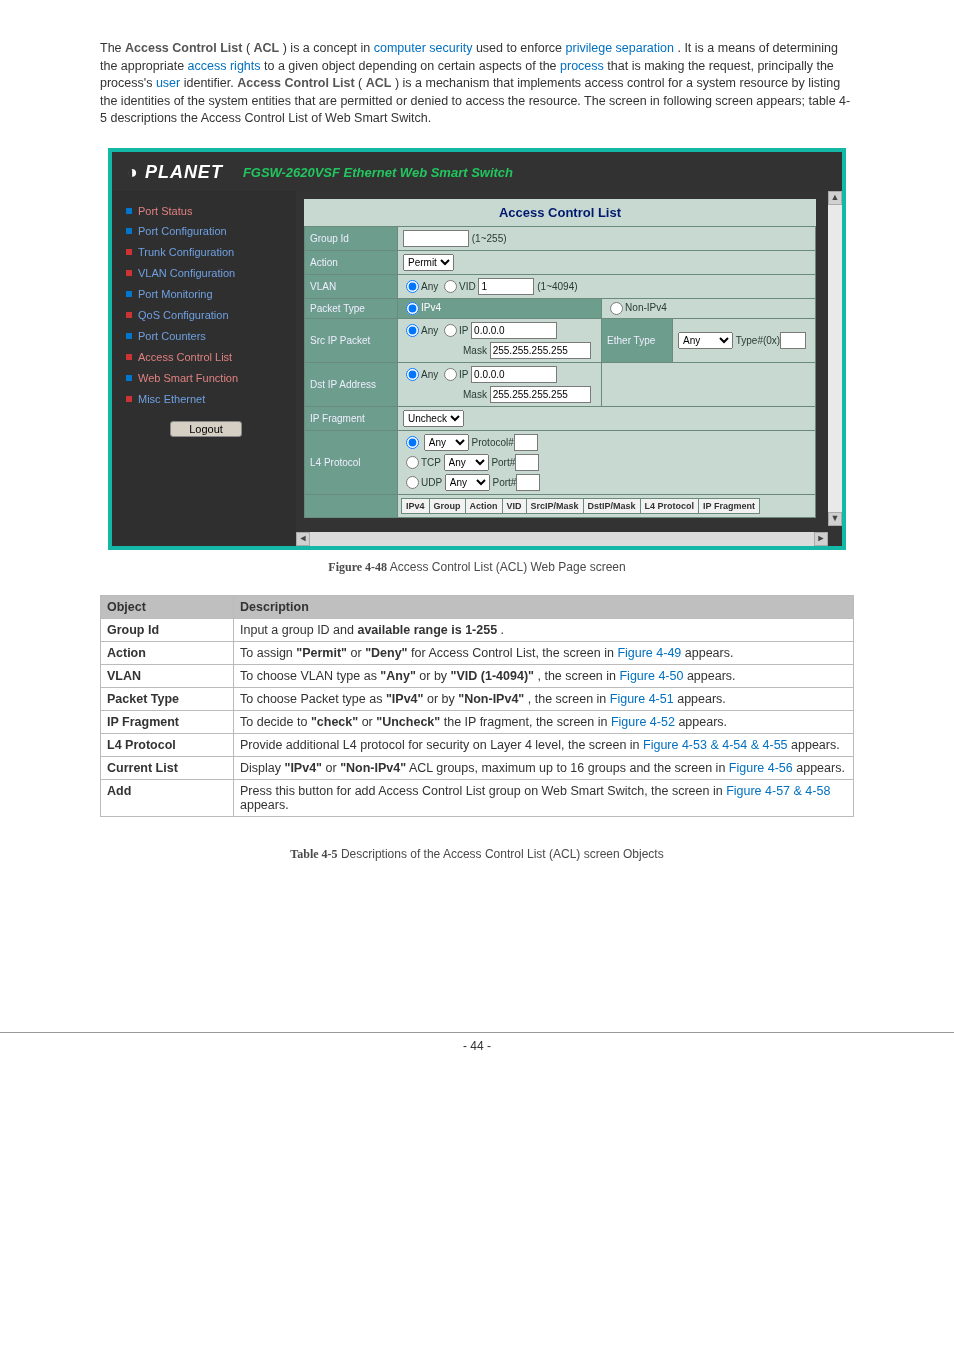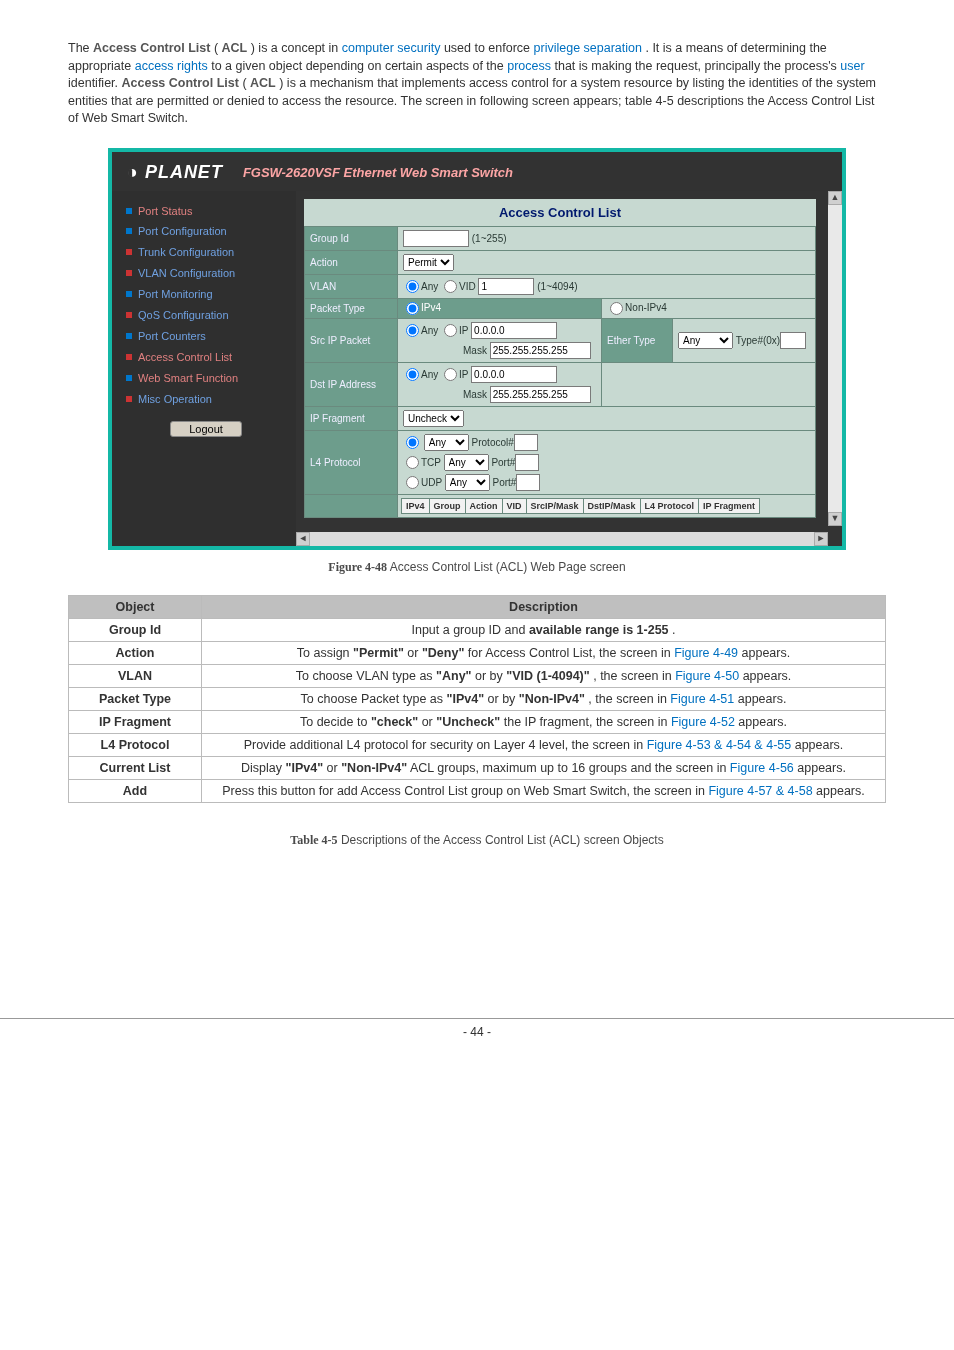--- a/index.html
+++ b/index.html
@@ -10,21 +10,21 @@
     color: #333;
     background: #fff;
   }
   .page {
     width: 954px;
     margin: 0 auto;
     padding: 40px 0 20px 0;
     box-sizing: border-box;
   }
   .content {
-    padding: 0 68px;
+    padding: 0 100px;
   }
   .intro {
     margin-bottom: 20px;
     line-height: 1.4;
     font-size: 12.5px;
   }
   .intro a { color: #0070c0; text-decoration: none; }
   .intro .bold { font-weight: bold; color: #555; }
 
   .screenshot {
@@ -41,21 +41,21 @@
     align-items: center;
   }
   .ss-logo {
     font-size: 18px;
     font-weight: bold;
     font-style: italic;
     letter-spacing: 1px;
     margin-right: 20px;
   }
   .ss-title {
-    color: #fca5a5;
+    color: #22c55e;
     font-weight: bold;
     font-style: italic;
     font-size: 13px;
   }
   .ss-body {
     display: flex;
     background: #333;
   }
   .ss-sidebar {
     width: 160px;
@@ -187,21 +187,21 @@
   .desc-table {
     width: 100%;
     border-collapse: collapse;
     font-size: 12.5px;
     margin-top: 10px;
   }
   .desc-table th, .desc-table td {
     border: 1px solid #bbb;
     padding: 4px 6px;
     vertical-align: top;
-    text-align: center;
+    text-align: left;
   }
   .desc-table th {
     background: #bfbfbf;
     font-weight: bold;
   }
   .desc-table .obj-col {
     width: 120px;
     font-weight: bold;
     background: #fff;
   }
@@ -254,21 +254,21 @@
         <div class="ss-sidebar">
           <div class="item"><span class="bullet b-blue"></span><span style="color:#e08080">Port Status</span></div>
           <div class="item"><span class="bullet b-blue"></span><span style="color:#6fa0e0">Port Configuration</span></div>
           <div class="item"><span class="bullet b-red"></span><span style="color:#6fa0e0">Trunk Configuration</span></div>
           <div class="item"><span class="bullet b-red"></span><span style="color:#6fa0e0">VLAN Configuration</span></div>
           <div class="item"><span class="bullet b-blue"></span><span style="color:#6fa0e0">Port Monitoring</span></div>
           <div class="item"><span class="bullet b-red"></span><span style="color:#6fa0e0">QoS Configuration</span></div>
           <div class="item"><span class="bullet b-blue"></span><span style="color:#6fa0e0">Port Counters</span></div>
           <div class="item active"><span class="bullet b-red"></span><span>Access Control List</span></div>
           <div class="item"><span class="bullet b-blue"></span><span style="color:#e08080">Web Smart Function</span></div>
-          <div class="item"><span class="bullet b-red"></span><span style="color:#6fa0e0">Misc Operation</span></div>
+          <div class="item"><span class="bullet b-red"></span><span style="color:#6fa0e0">Misc Ethernet</span></div>
           <div class="ss-logout">
             <button>Logout</button>
           </div>
         </div>
         <div class="ss-main">
           <div class="panel">
             <div class="panel-title">Access Control List</div>
             <table class="ft">
               <tbody>
                   <tr>

